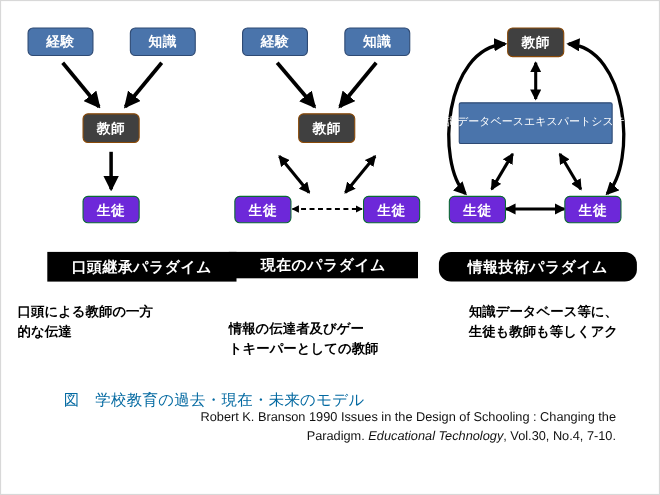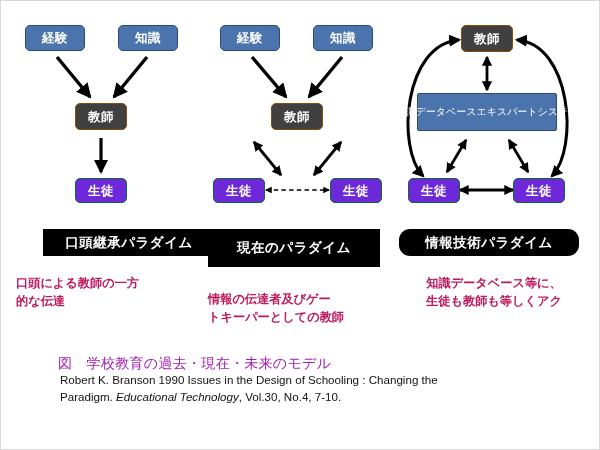--- a/index.html
+++ b/index.html
@@ -43,45 +43,46 @@
     font-weight:bold;
     font-size:13.5px;
     letter-spacing:0.5px;
     box-sizing:border-box;
     z-index:4;
   }
 
   
   .desc{
     position:absolute;
-    color:#be185d;
+    color:#000000;
     font-size:12.2px;
     font-weight:bold;
     line-height:1.45;
     letter-spacing:0px;
     z-index:4;
   }
 
   
   #caption-title{
     position:absolute;
     left:58px;top:355px;
     font-size:14px;
-    color:#a21caf;
+    color:#0369a1;
     letter-spacing:0.3px;
     z-index:4;
   }
   #citation{
     position:absolute;
     left:60px;top:372px;
     width:500px;
     font-size:11.6px;
     color:#111111;
     line-height:1.45;
     z-index:4;
+    text-align:right;
   }
   #citation .it{font-style:italic;}
   .cit-line{white-space:nowrap;}
   #border-frame{
     position:absolute;left:0;top:0;width:600px;height:450px;
     box-sizing:border-box;border:1px solid #d8d8d8;z-index:1;pointer-events:none;
   }
 </style>
 </head>
 <body>
@@ -150,21 +151,21 @@
 
   <div class="box kdb" style="left:417px;top:93px;width:140px;height:38px;">
     <span>知識データベース</span>
     <span>エキスパートシステム</span>
   </div>
 
   <div class="box green" style="left:408px;top:178px;width:52px;height:25px;">生徒</div>
   <div class="box green" style="left:513px;top:178px;width:52px;height:25px;">生徒</div>
 
   <div class="bar" style="left:16px;top:229px;width:172px;height:27px;margin-left:27px;">口頭継承パラダイム</div>
-  <div class="bar" style="left:208px;top:229px;width:172px;height:38px;">現在のパラダイム</div>
+  <div class="bar" style="left:208px;top:229px;width:172px;height:24px;">現在のパラダイム</div>
   <div class="bar" style="left:399px;top:229px;width:180px;height:27px;border-radius:11px;">情報技術パラダイム</div>
 
   <div class="desc" style="left:16px;top:275px;width:182px;">
     <div>口頭による教師の一方</div>
     <div>的な伝達</div>
   </div>
 
   <div class="desc" style="left:208px;top:275px;width:182px;margin-top:16px;">
     <div>情報の伝達者及びゲー</div>
     <div>トキーパーとしての教師</div>

